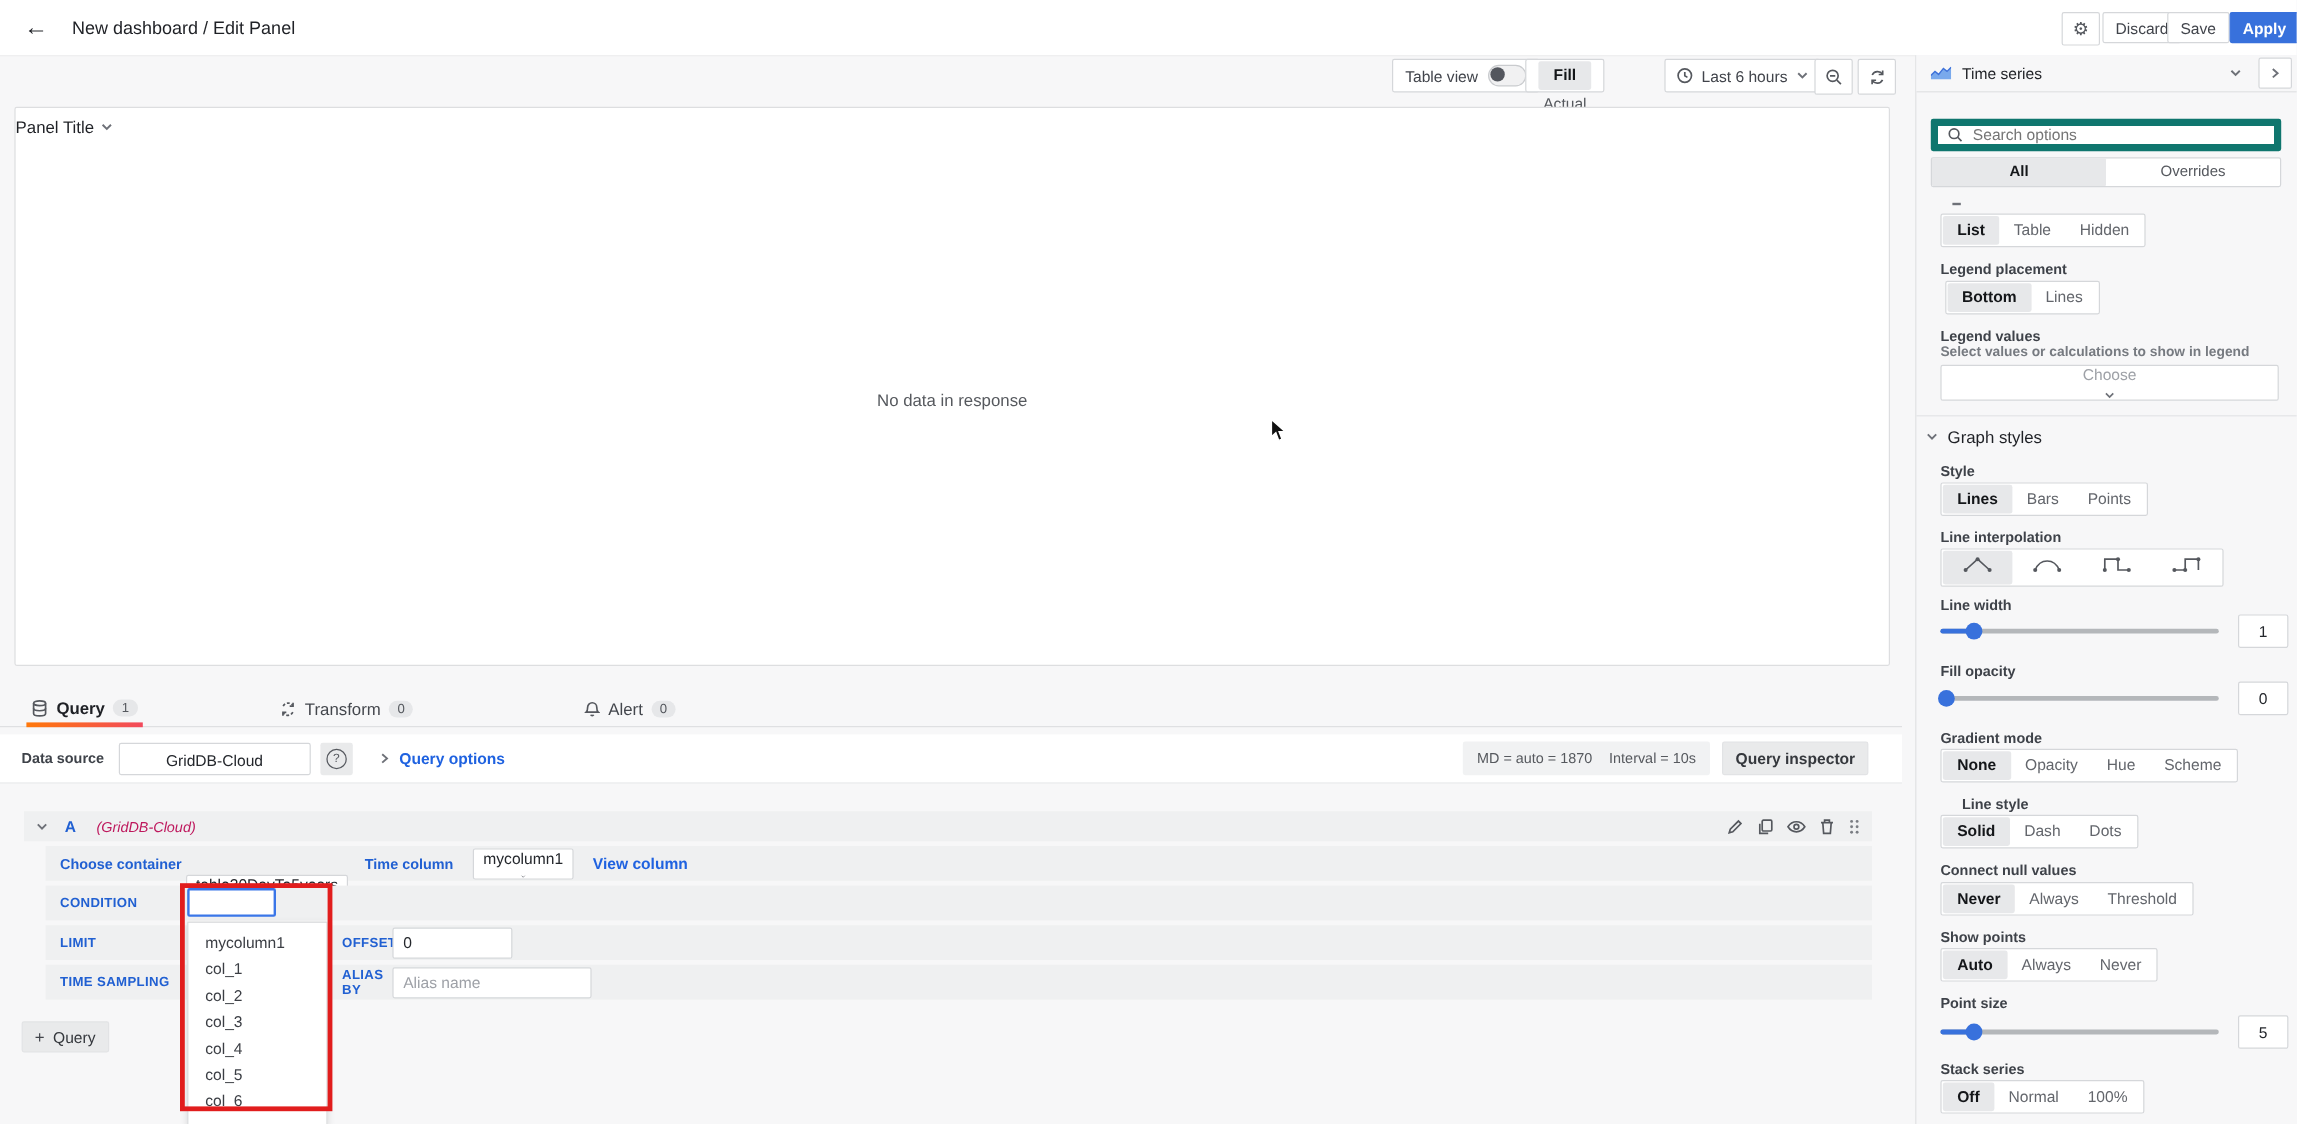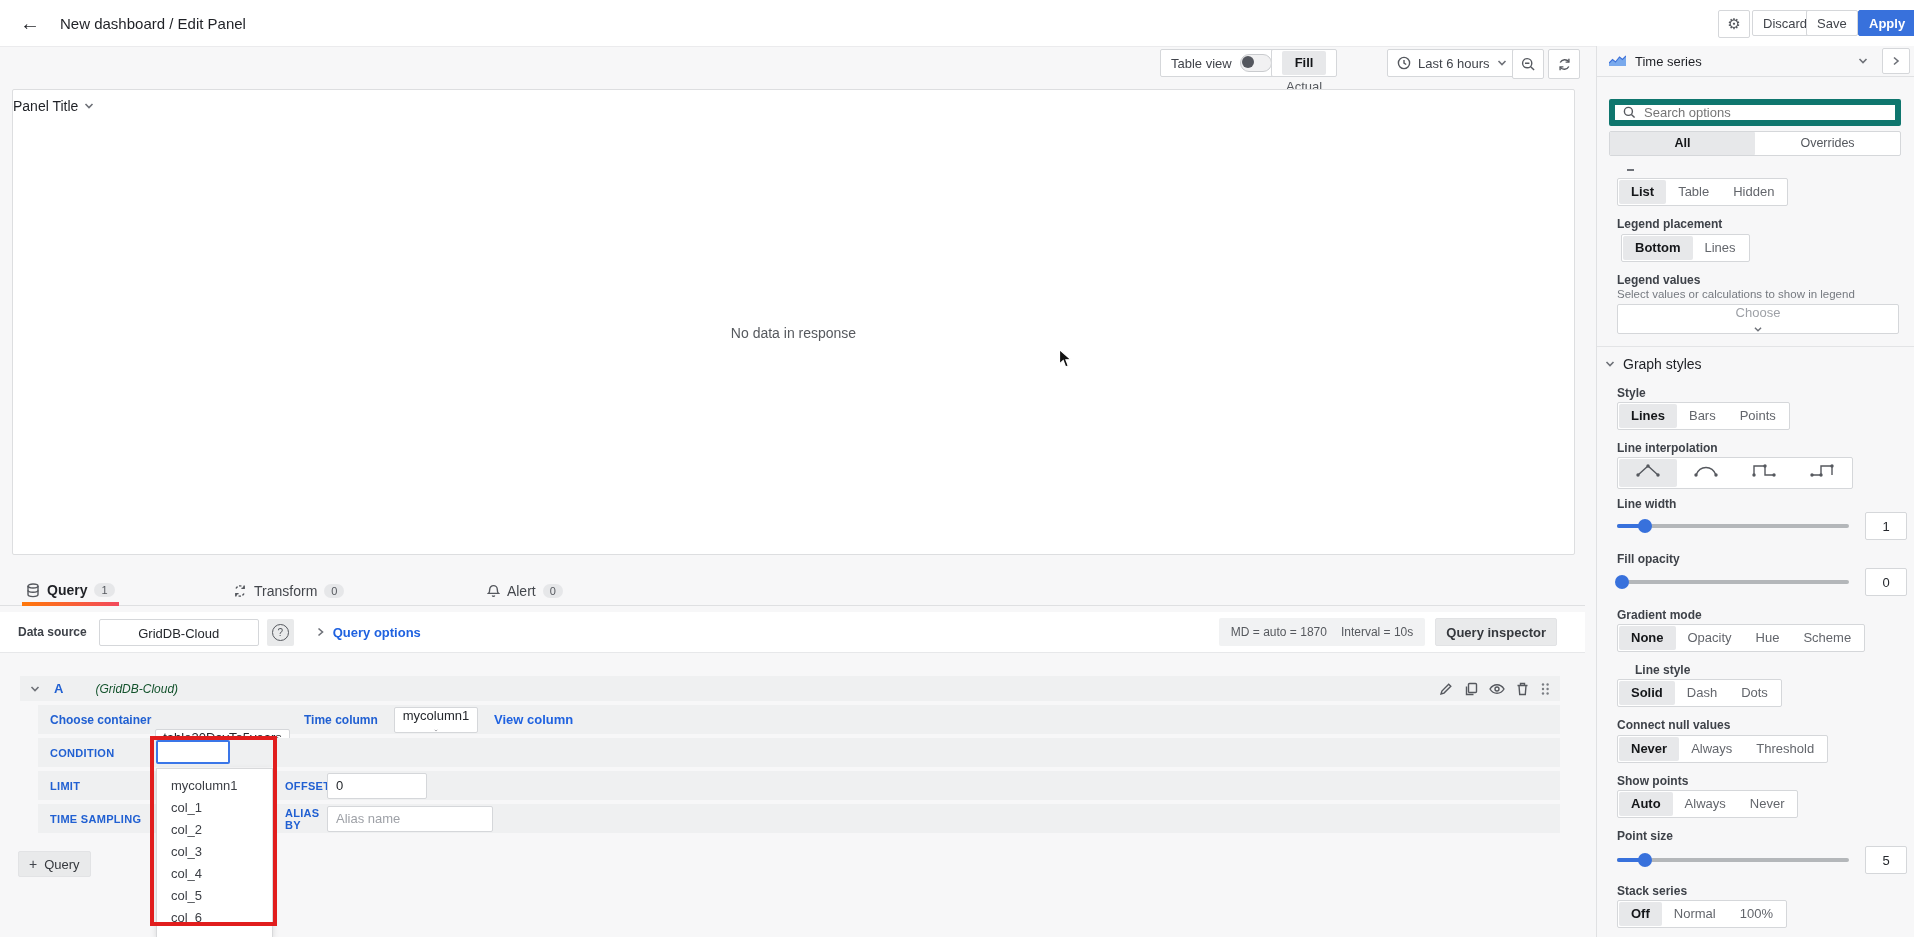--- a/index.html
+++ b/index.html
@@ -35,21 +35,21 @@
   .input{background:#fff;border:1px solid #d5d7da;border-radius:2px;font-size:13px;color:#24272c;padding:0 8px;box-sizing:border-box;font-family:"Liberation Sans",sans-serif;}
   .input::placeholder{color:#9ea1a7;}
   .link{color:#1f62e0;font-size:13px;font-weight:600;cursor:pointer;}
   .blbl{font-size:12px;font-weight:700;color:#2160d2;}
   .ulbl{font-size:11px;font-weight:700;color:#2160d2;letter-spacing:.3px;}
   .grow{background:#eff0f1;}
   .meta-chip{background:#f1f2f3;border-radius:2px;font-size:12px;color:#56595e;display:inline-flex;align-items:center;gap:14px;padding:0 12px;height:28px;}
   
   #sidebar{position:absolute;left:1596px;top:46px;width:318px;height:891px;background:#f7f7f8;border-left:1px solid #e0e1e3;box-sizing:border-box;}
   .sb-label{font-size:12px;font-weight:700;color:#3e4249;}
-  .sb-desc{font-size:11.5px;color:#767a80;}
+  .sb-desc{font-size:11.5px;color:#767a80;font-weight:bold;}
   .seg{display:inline-flex;background:#fff;border:1px solid #d5d7da;border-radius:2px;padding:1px;box-sizing:border-box;}
   .seg-opt{padding:3px 12px;font-size:13px;color:#63666c;border-radius:2px;cursor:pointer;white-space:nowrap;line-height:18px;}
   .seg-opt.sel{background:#e7e8ea;color:#141619;font-weight:700;}
   .slider-track{position:relative;height:4px;border-radius:2px;background:#b4b7ba;}
   .slider-fill{position:absolute;left:0;top:0;height:4px;border-radius:2px;background:#3871dc;}
   .slider-thumb{position:absolute;top:-5px;width:14px;height:14px;border-radius:50%;background:#3871dc;}
   .valbox{background:#fff;border:1px solid #d5d7da;border-radius:2px;display:flex;align-items:center;justify-content:center;font-size:13px;color:#24272c;box-sizing:border-box;}
   .divider{height:1px;background:#e3e4e6;}
   .chev{stroke:#6e7178;stroke-width:1.6;fill:none;}
   .micon{stroke:#55585e;stroke-width:1.4;fill:none;}
@@ -178,21 +178,21 @@
       <span>Interval = 10s</span>
     </span>
     <span class="btn grey" style="margin:0 28px 0 10px;height:28px;font-weight:600;">Query inspector</span>
   </div>
 
   <div class="abs grow flex" style="left:20px;top:676px;width:1540px;height:25px;">
     <svg width="10" height="8" viewBox="0 0 10 8" style="margin-left:10px;">
         <polyline points="1.5,2 5,5.5 8.5,2" class="chev"></polyline>
       </svg>
     <span style="margin-left:14px;font-size:13px;font-weight:700;color:#2160d2;">A</span>
-    <span style="margin-left:32px;font-size:12px;font-style:italic;color:#14532d;">(GridDB-Cloud)</span>
+    <span style="margin-left:17px;font-size:12px;font-style:italic;color:#be185d;">(GridDB-Cloud)</span>
     <span style="flex:1;"></span>
     <svg width="14" height="14" viewBox="0 0 14 14" style="margin-right:11px;">
         <path d="M2 12l.9-3L9.7 2.2l2.1 2.1L5 11.1 2 12Z" class="micon"></path>
       </svg>
     <svg width="14" height="14" viewBox="0 0 14 14" style="margin-right:11px;">
         <rect x="4.5" y="1.5" width="8" height="9" rx="1" class="micon"></rect>
         <path d="M9.5 12.5h-7v-8" class="micon"></path>
       </svg>
     <svg width="16" height="12" viewBox="0 0 16 12" style="margin-right:11px;">
         <path d="M1 6s2.6-4.2 7-4.2S15 6 15 6s-2.6 4.2-7 4.2S1 6 1 6Z" class="micon"></path>

